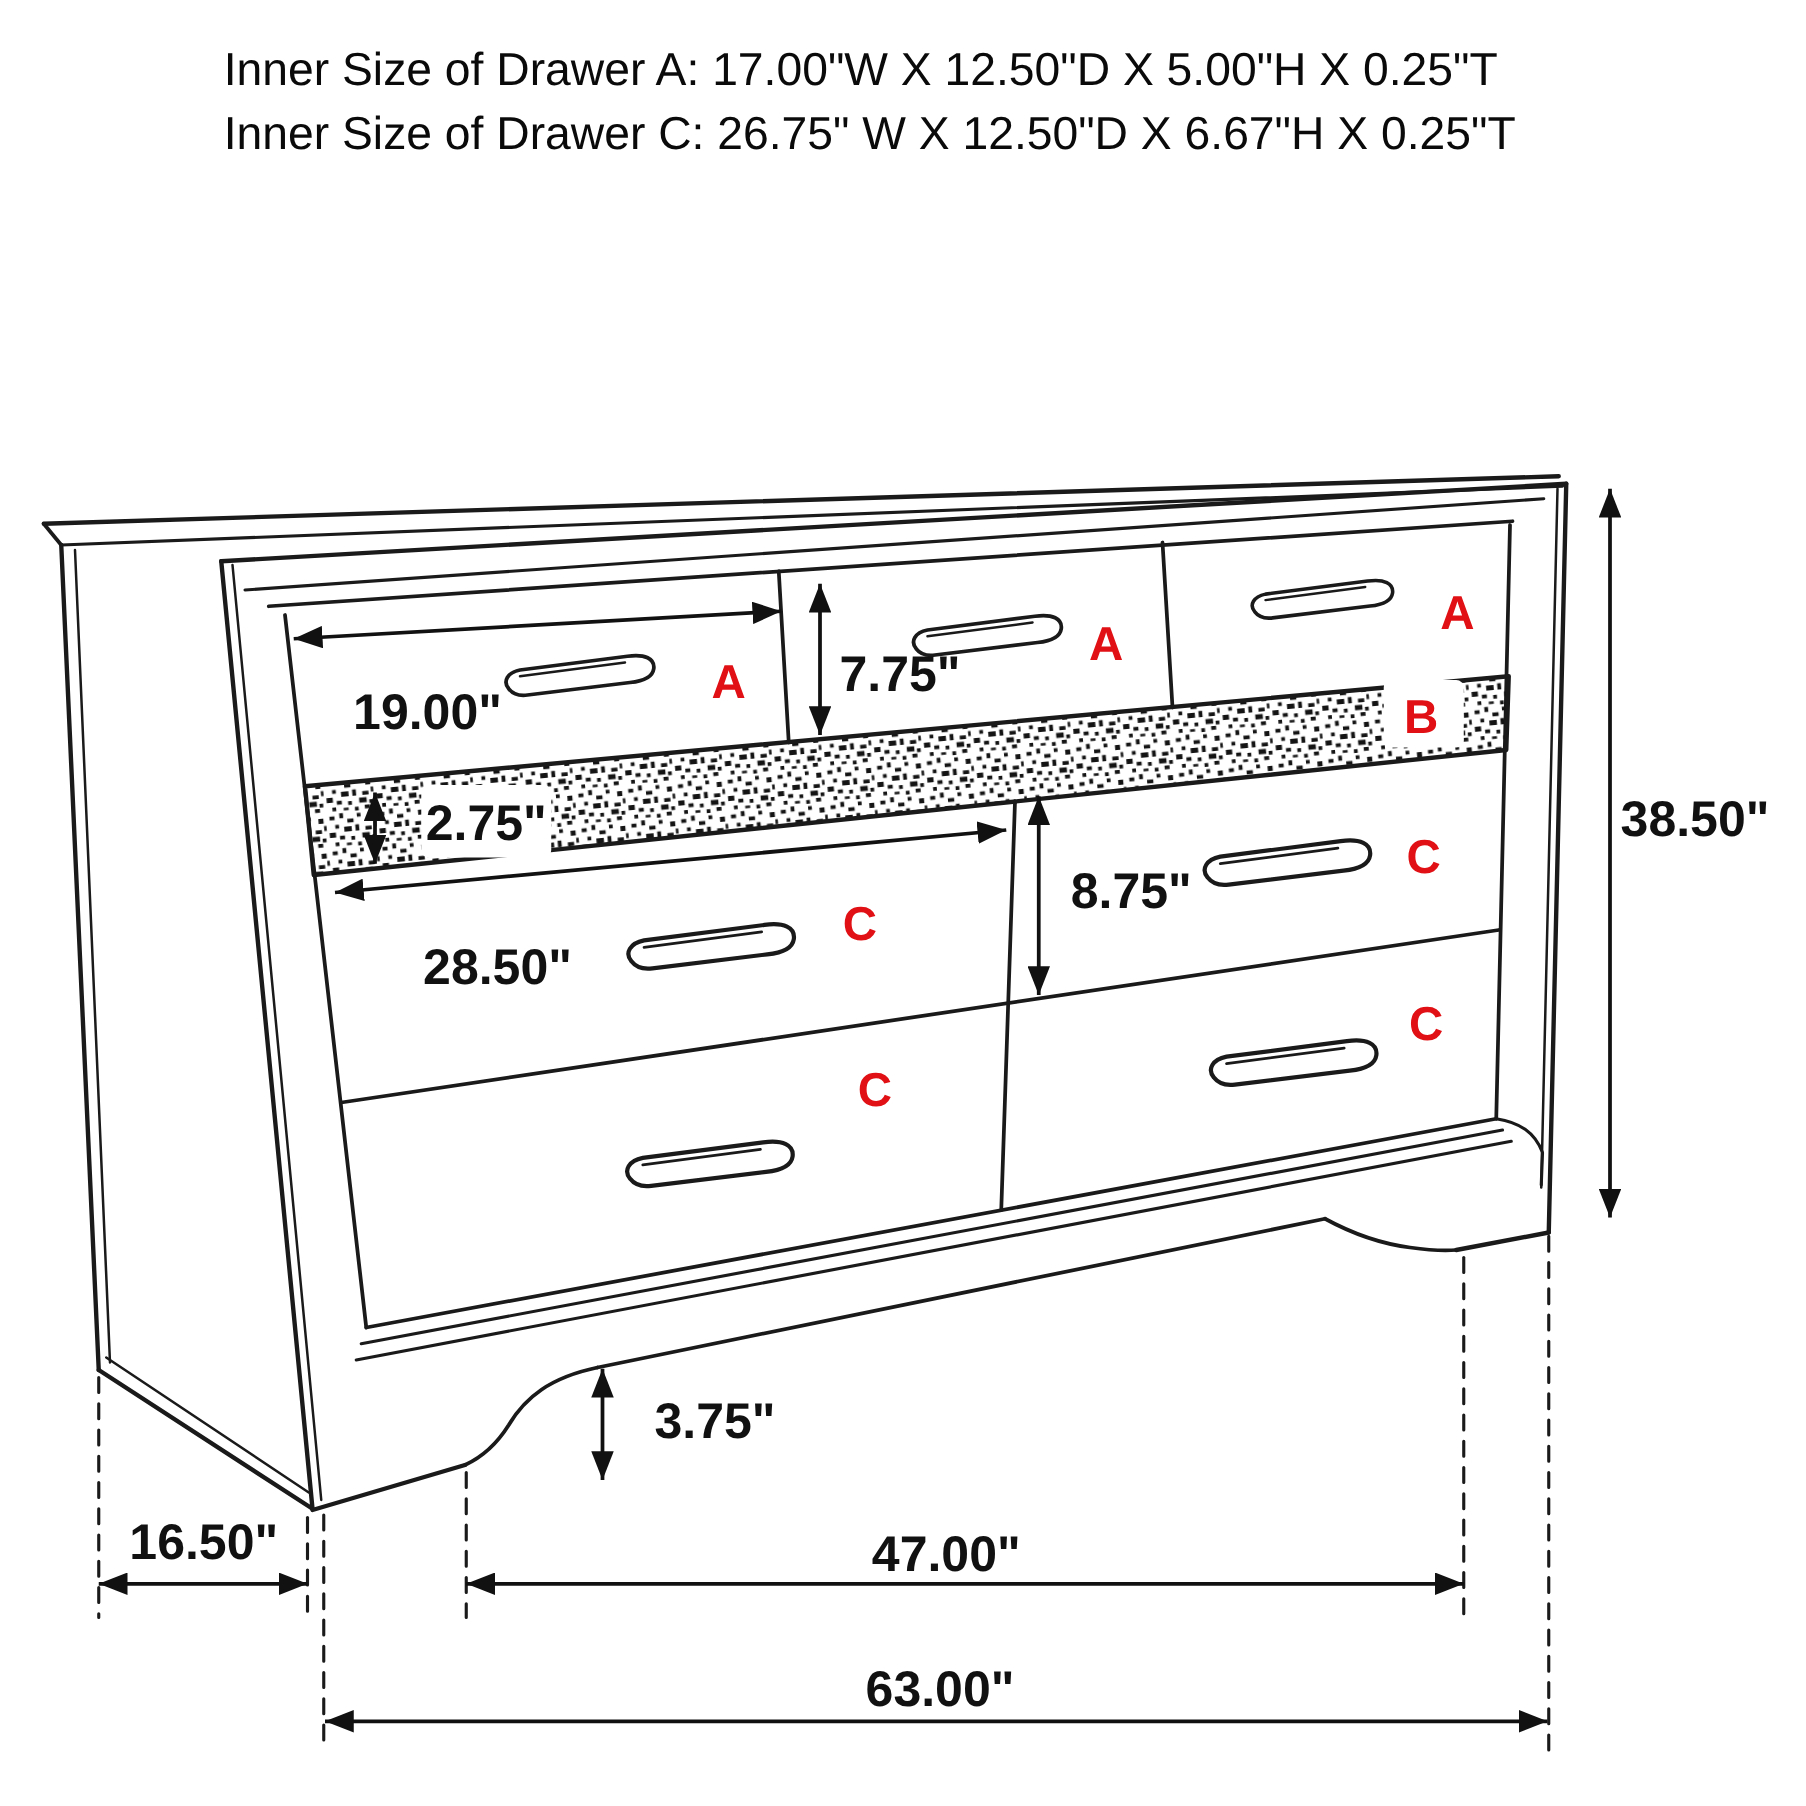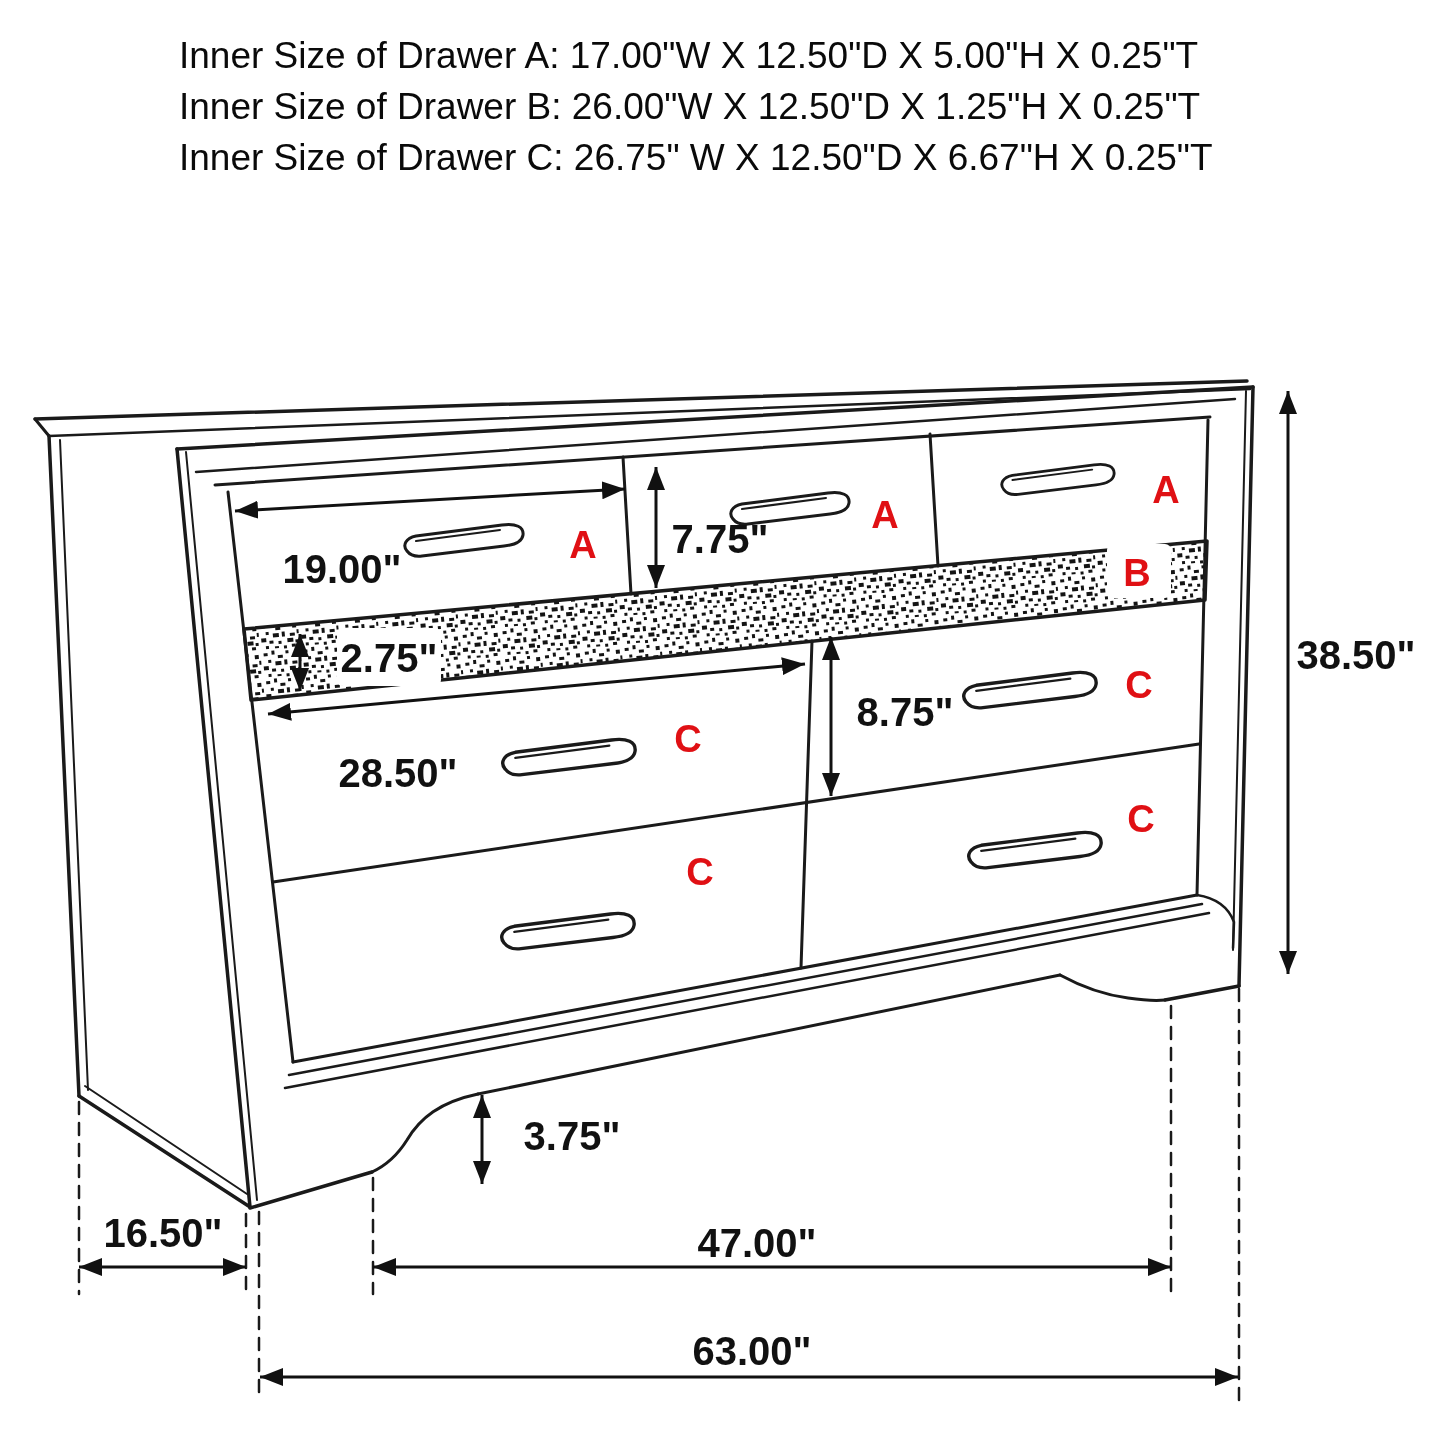--- a/index.html
+++ b/index.html
@@ -14,21 +14,20 @@
   .letter{fill:#e01014;font-weight:bold;font-size:38px;text-anchor:middle;}
   .guide{stroke:#1a1a1a;stroke-width:2.5;stroke-dasharray:12 9;fill:none;}
 </style>
 </head>
 <body>
 
 <div class="stage">
 
   <div class="header">
     <div class="note">Inner Size of Drawer A: 17.00"W X 12.50"D X 5.00"H X 0.25"T</div>
-    <div class="note">Inner Size of Drawer B: 26.00"W X 12.50"D X 1.25"H X 0.25"T</div>
     <div class="note">Inner Size of Drawer C: 26.75" W X 12.50"D X 6.67"H X 0.25"T</div>
   </div>
 
   <svg width="1445" height="1445" viewBox="0 0 1445 1445">
     <defs>
       <marker id="arrowE" markerUnits="userSpaceOnUse" markerWidth="24" markerHeight="18" refX="23" refY="9" orient="auto">
         <path d="M0,0 L23,9 L0,18 Z" fill="#111"></path>
       </marker>
       <marker id="arrowS" markerUnits="userSpaceOnUse" markerWidth="24" markerHeight="18" refX="23" refY="9" orient="auto-start-reverse">
         <path d="M0,0 L23,9 L0,18 Z" fill="#111"></path>

